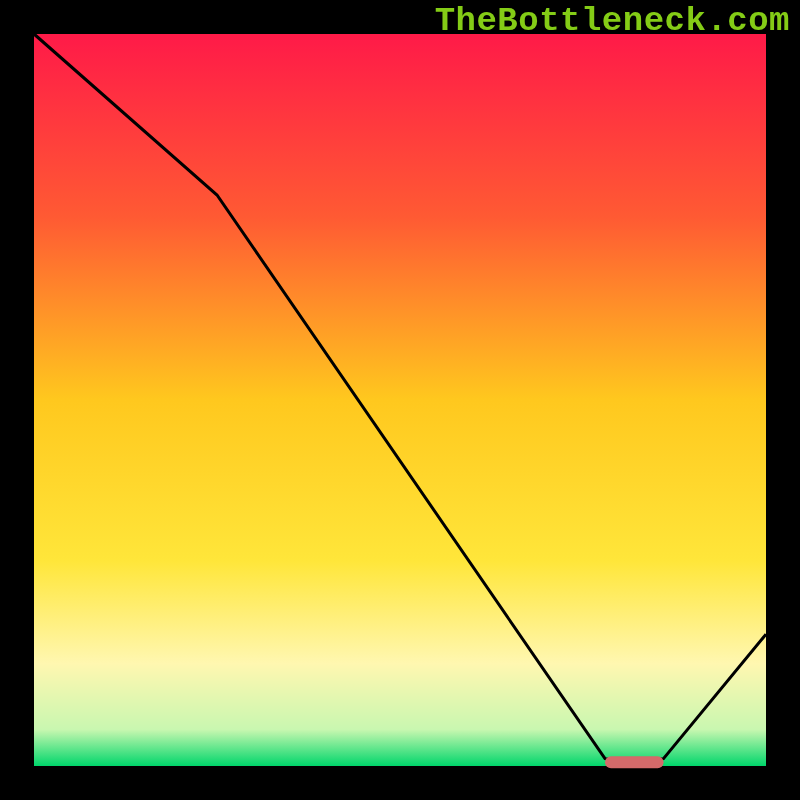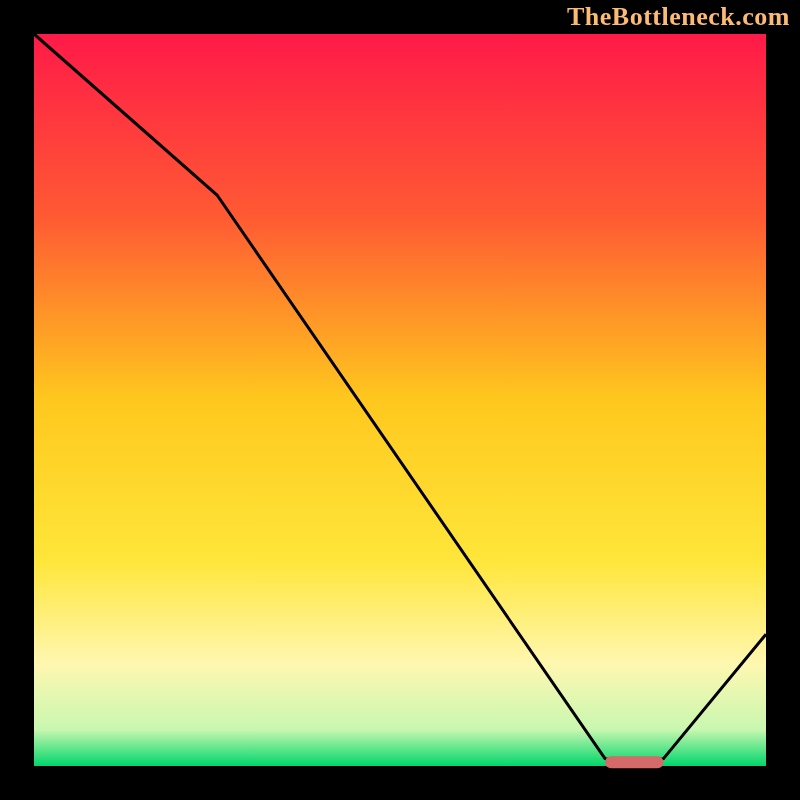--- a/index.html
+++ b/index.html
@@ -12,23 +12,23 @@
   }
   .container {
     position: relative;
     width: 800px;
     height: 800px;
   }
   .watermark {
     position: absolute;
     top: 2px;
     right: 10px;
-    color: #fdba74;
-    font-family: Liberation Serif, serif;
-    font-size: 26px;
+    color: #84cc16;
+    font-family: Liberation Mono, monospace;
+    font-size: 34px;
     font-weight: 600;
     letter-spacing: 0.5px;
     z-index: 3;
   }
   svg.chart {
     position: absolute;
     top: 0;
     left: 0;
     width: 800px;
     height: 800px;

